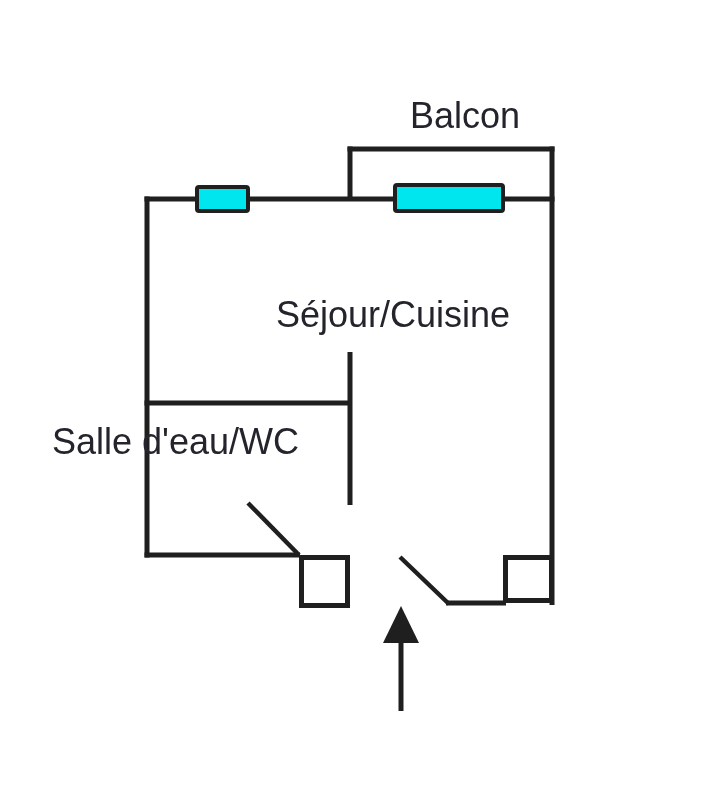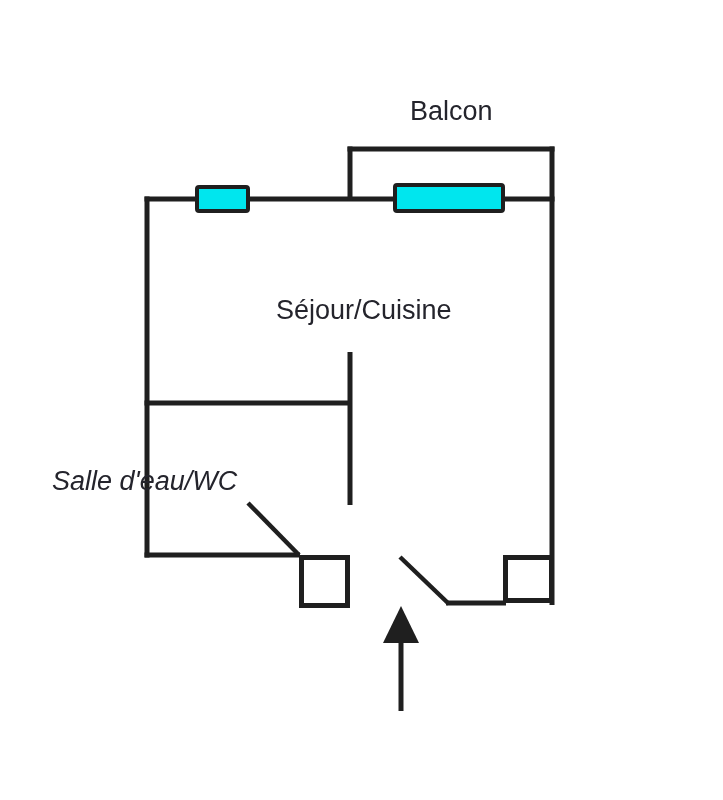--- a/index.html
+++ b/index.html
@@ -45,28 +45,28 @@
     fill: var(--wall, #1f1f1f);
     stroke: none;
   }
   .arrow-shaft {
     stroke: var(--wall, #1f1f1f);
     stroke-width: 5;
     fill: none;
   }
   .room-label {
     position: absolute;
-    font-size: 27px;
+    font-size: 36px;
     line-height: 1;
     color: var(--text, #24242c);
     white-space: nowrap;
   }
   .label-balcony       { left: 410px; top: 98px;  }
   .label-living-kitchen{ left: 251px; top: 297px; margin-left: 25px; }
-  .label-bathroom      { left: 52px;  top: 468px; font-style: italic; }
+  .label-bathroom      { left: 52px;  top: 424px; }
 </style>
 </head>
 <body>
 
 <div class="canvas">
 
   <svg class="plan-svg" width="723" height="800" viewBox="0 0 723 800">
 
     <line class="wall" x1="144.5" y1="199" x2="554.5" y2="199"></line>
     <line class="wall" x1="147" y1="196.5" x2="147" y2="557.5"></line>

